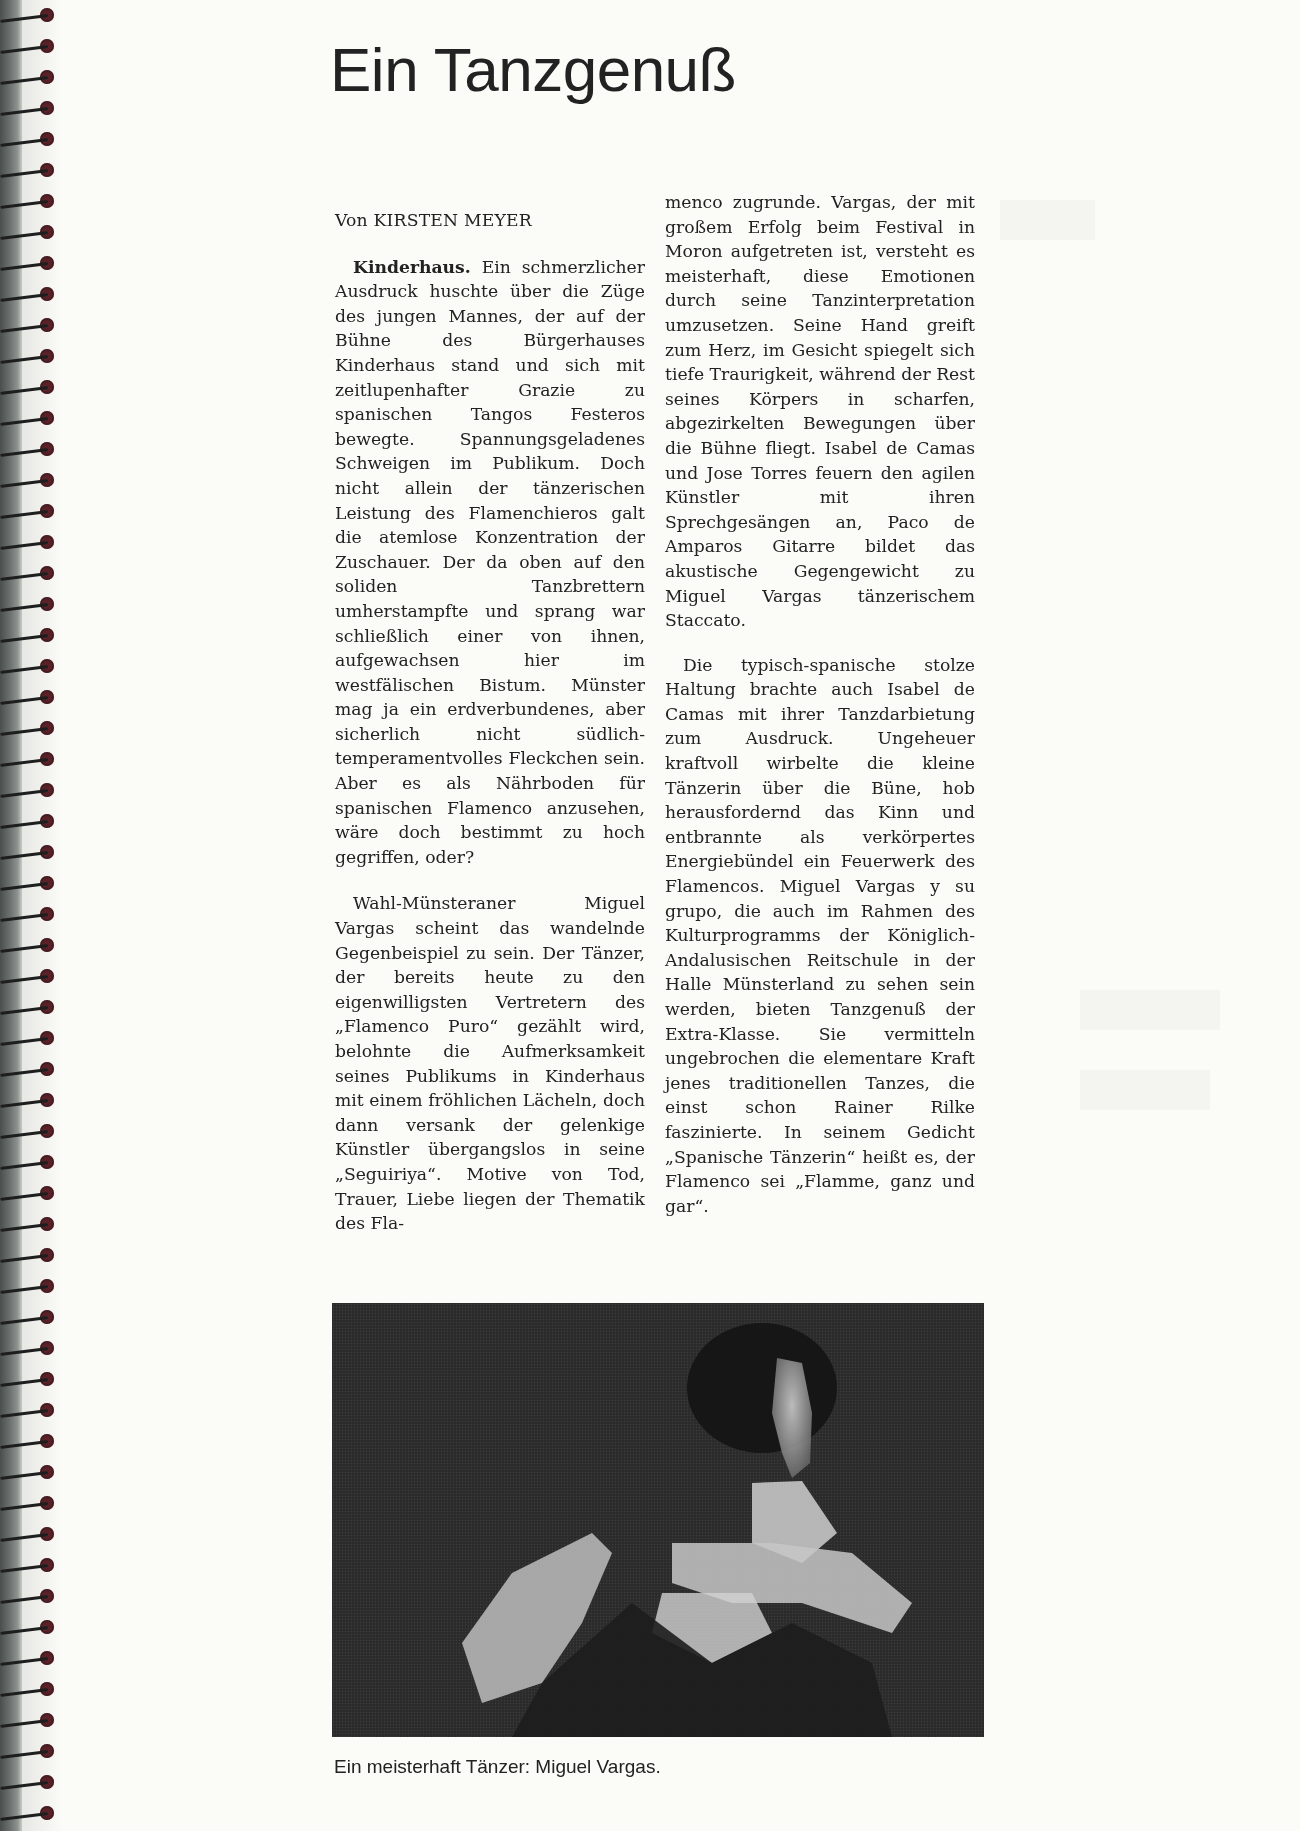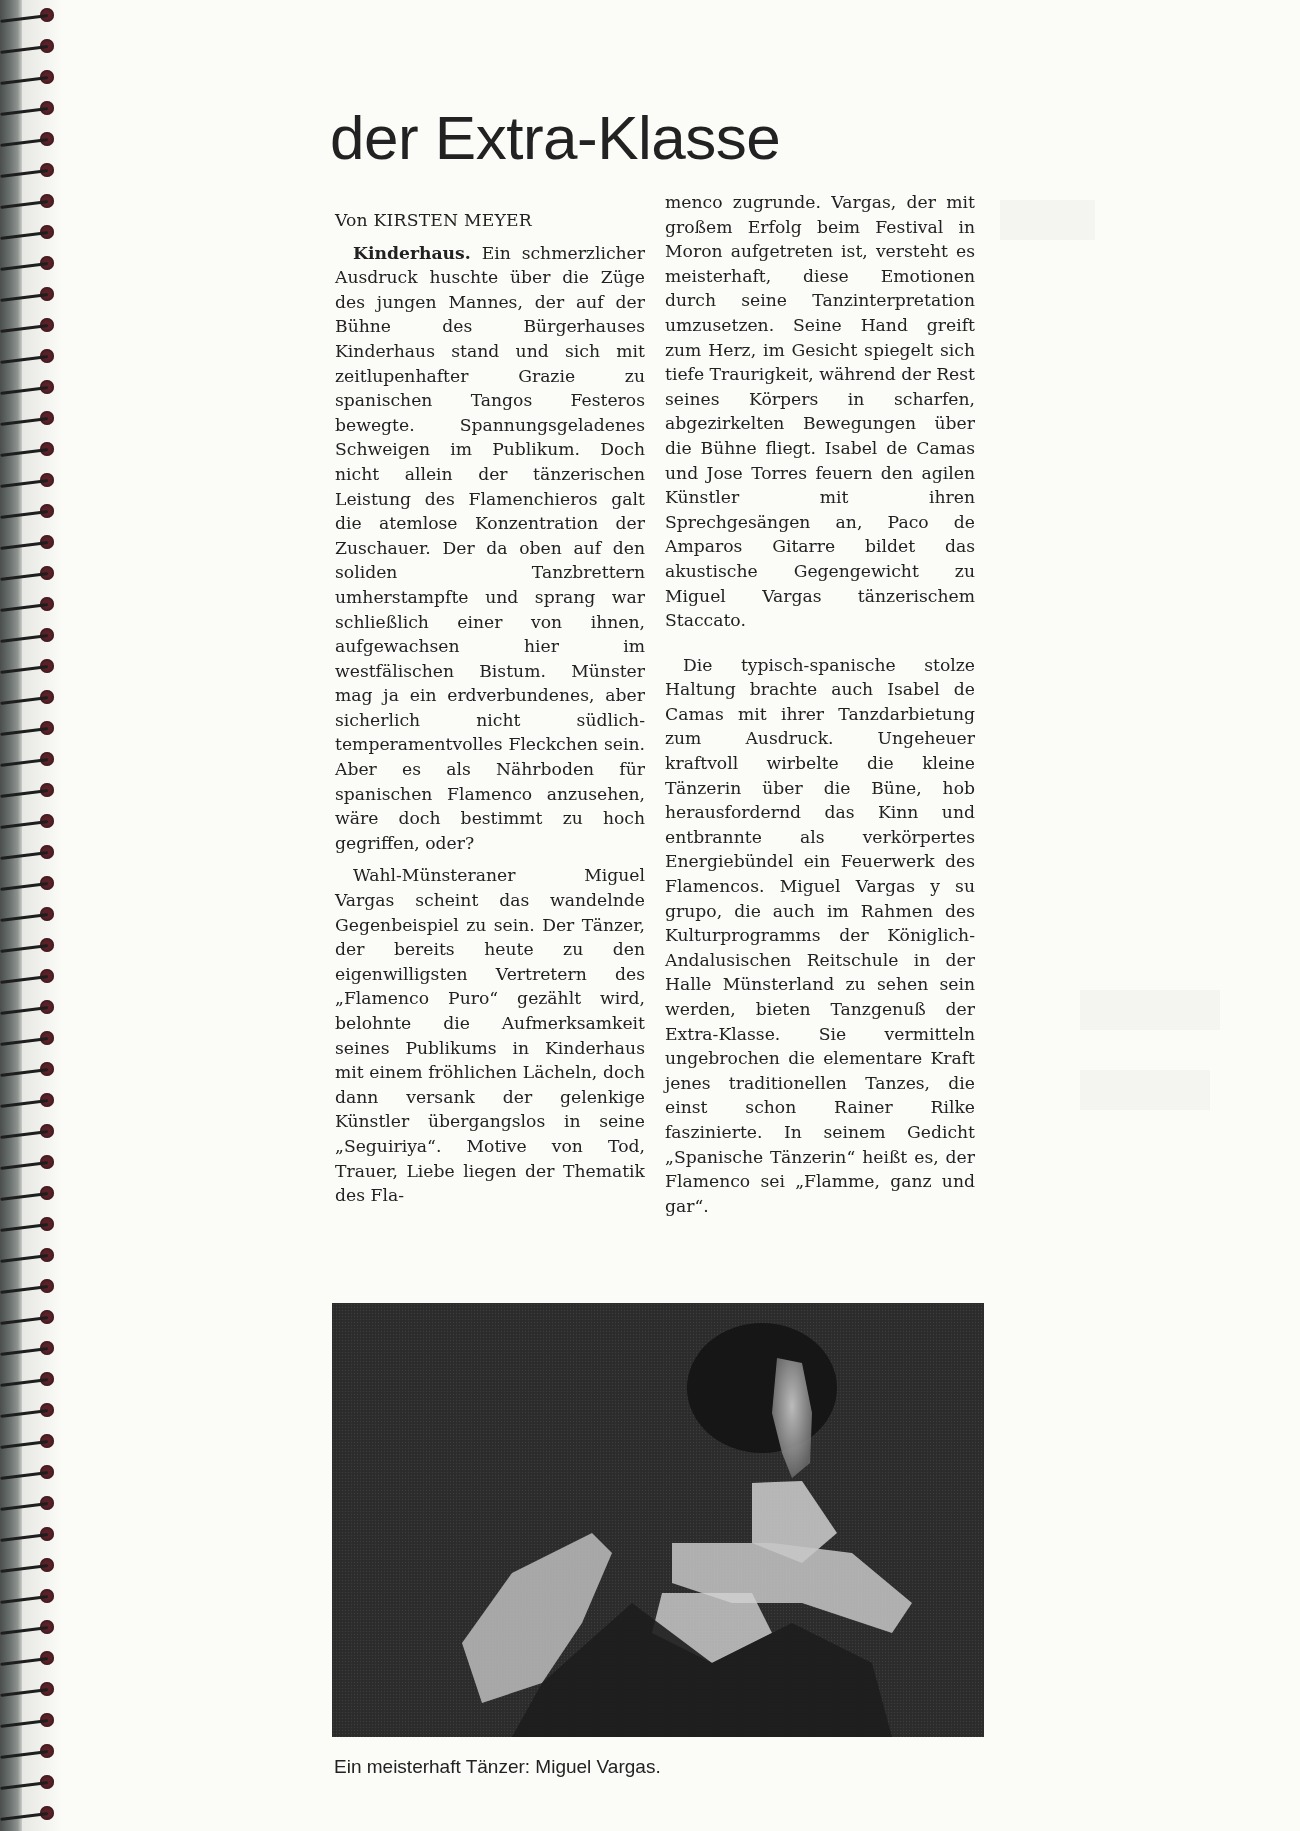--- a/index.html
+++ b/index.html
@@ -43,21 +43,21 @@
       position: absolute; top: 208px; width: 310px;
       font-family: "DejaVu Serif", serif;
       font-size: 17.2px; line-height: 24.6px;
       text-align: justify; color: #222;
       hyphens: none;
     }
     .col-1 { left: 335px; }
     .col-2 { left: 665px; top: 190px; }
     .byline { margin: 0 0 6px 0; letter-spacing: 0.2px; }
     .col p { margin: 0; }
-    .col p + p { margin-top: 8px; text-indent: 18px; }
+    .col p + p { margin-top: 22px; text-indent: 18px; }
     .dateline { font-weight: bold; }
     .col-2 p.cont { text-indent: 0; }
     .col-2 p.para { margin-top: 20px; text-indent: 18px; }
 
     .photo {
       position: absolute; left: 332px; top: 1303px; width: 652px; height: 434px;
       background: #2a2a2a; overflow: hidden;
     }
     .photo svg { display: block; }
     .caption {
@@ -311,22 +311,21 @@
       <div class="hole"></div>
       <div class="wire"></div>
     </div>
   </div>
 
 <div class="ghost" style="left:1000px;top:200px;width:95px;height:40px;"></div>
 <div class="ghost" style="left:1080px;top:990px;width:140px;height:40px;"></div>
 <div class="ghost" style="left:1080px;top:1070px;width:130px;height:40px;"></div>
 
 <h1 class="headline">
-  <br>
-  <span>der Extra-Klasse</span>
+  <span>Ein Tanzgenuß</span><br>
 </h1>
 
 <div class="col col-1">
   <p class="byline">Von KIRSTEN MEYER</p>
   <p><span class="dateline">Kinderhaus.</span> <span>Ein schmerzlicher Ausdruck huschte über die Züge des jungen Mannes, der auf der Bühne des Bürgerhauses Kinderhaus stand und sich mit zeitlupenhafter Grazie zu spanischen Tangos Festeros bewegte. Spannungsgeladenes Schweigen im Publikum. Doch nicht allein der tänzerischen Leistung des Flamenchieros galt die atemlose Konzentration der Zuschauer. Der da oben auf den soliden Tanzbrettern umherstampfte und sprang war schließlich einer von ihnen, aufgewachsen hier im westfälischen Bistum. Münster mag ja ein erdverbundenes, aber sicherlich nicht südlich-temperamentvolles Fleckchen sein. Aber es als Nährboden für spanischen Flamenco anzusehen, wäre doch bestimmt zu hoch gegriffen, oder?</span></p>
   <p>Wahl-Münsteraner Miguel Vargas scheint das wandelnde Gegenbeispiel zu sein. Der Tänzer, der bereits heute zu den eigenwilligsten Vertretern des „Flamenco Puro“ gezählt wird, belohnte die Aufmerksamkeit seines Publikums in Kinderhaus mit einem fröhlichen Lächeln, doch dann versank der gelenkige Künstler übergangslos in seine „Seguiriya“. Motive von Tod, Trauer, Liebe liegen der Thematik des Fla-</p>
 </div>
 
 <div class="col col-2">
   <p class="cont">menco zugrunde. Vargas, der mit großem Erfolg beim Festival in Moron aufgetreten ist, versteht es meisterhaft, diese Emotionen durch seine Tanzinterpretation umzusetzen. Seine Hand greift zum Herz, im Gesicht spiegelt sich tiefe Traurigkeit, während der Rest seines Körpers in scharfen, abgezirkelten Bewegungen über die Bühne fliegt. Isabel de Camas und Jose Torres feuern den agilen Künstler mit ihren Sprechgesängen an, Paco de Amparos Gitarre bildet das akustische Gegengewicht zu Miguel Vargas tänzerischem Staccato.</p>

